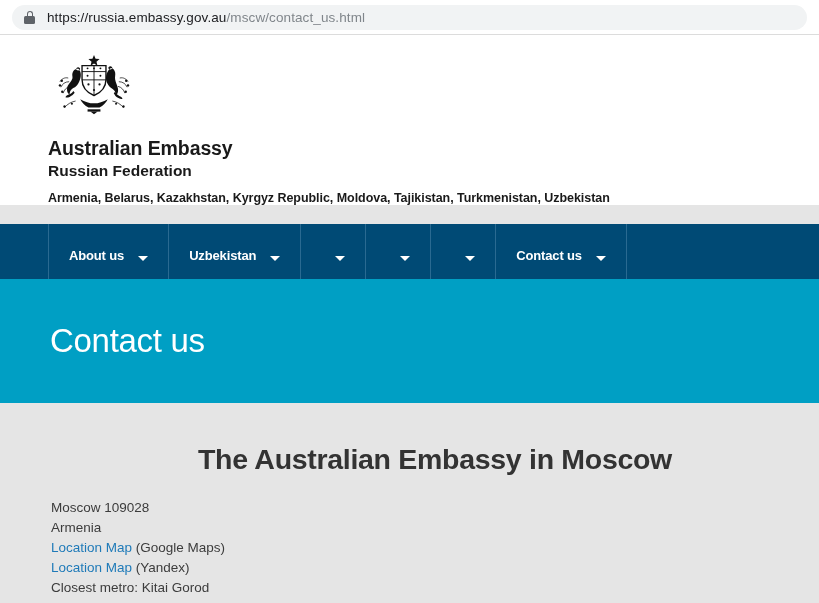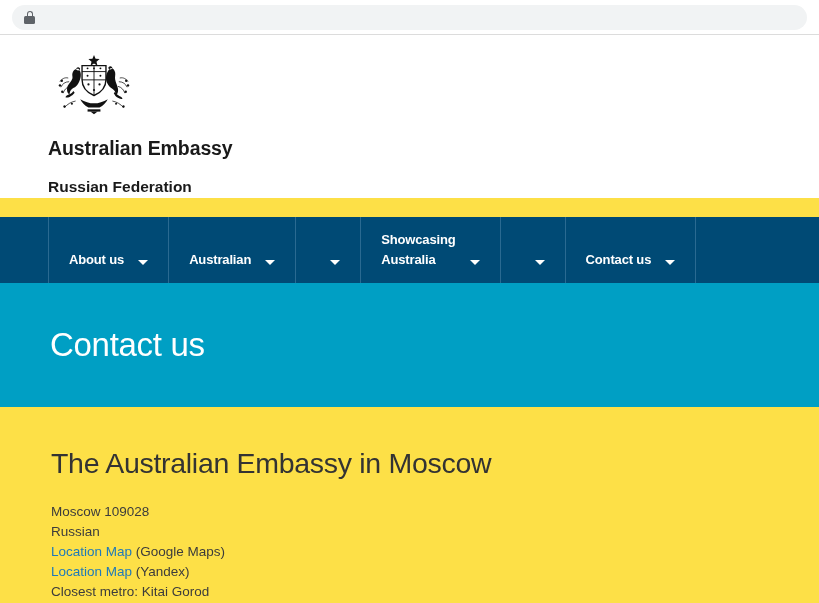--- a/index.html
+++ b/index.html
@@ -71,21 +71,21 @@
     text-overflow: ellipsis;
   }
   #url-domain { color: #202124; }
   #url-path   { color: #80868b; }
 
   
   #viewport {
     width: 819px;
     height: 568px;
     overflow: hidden;
-    background: #fde047;
+    background: #e5e5e5;
     position: relative;
   }
 
   
   #site-header {
     padding: 18px 0 0 48px;
     background: #ffffff;
   }
   #crest {
     width: 92px;
@@ -98,34 +98,34 @@
     font-weight: bold;
     color: #1a1a1a;
     letter-spacing: -0.1px;
     line-height: 1.15;
   }
   #org-subtitle {
     font-size: 15.5px;
     font-weight: bold;
     color: #1a1a1a;
     line-height: 1.35;
-    margin-top: 18px;
+    margin-top: 2px;
   }
   #org-countries {
     font-size: 12.5px;
     font-weight: bold;
     color: #1a1a1a;
     margin-top: 9px;
     letter-spacing: -0.05px;
   }
 
   
   #primary-nav {
     margin-top: 19px;
-    height: 66px;
+    height: 55px;
     background: #004A75;
     display: flex;
     align-items: stretch;
     padding-left: 48px;
     box-sizing: border-box;
   }
   .nav-item {
     display: flex;
     align-items: flex-end;
     padding: 0 20px 13px 20px;
@@ -169,24 +169,25 @@
     font-weight: normal;
     letter-spacing: -0.3px;
   }
 
   
   #main-content {
     padding: 40px 0 0 51px;
   }
   #content-heading {
     font-size: 28.5px;
-    font-weight: normal;
+    font-weight: bold;
     color: #333333;
     letter-spacing: -0.3px;
     margin: 0 0 22px 0;
+    text-align: center;
   }
   #address-block {
     font-size: 13.5px;
     color: #3c3c3c;
     line-height: 20px;
   }
   .addr-line { white-space: nowrap; }
   .map-link {
     color: #1f7ab8;
     text-decoration: none;
@@ -195,20 +196,21 @@
 </style>
 </head>
 <body>
 
 <div id="browser-chrome">
   <div id="omnibox">
     <span class="lock-icon">
       <span class="shackle"></span>
       <span class="body"></span>
     </span>
+    <span id="url-text"><span id="url-domain">https://russia.embassy.gov.au</span><span id="url-path">/mscw/contact_us.html</span></span>
   </div>
 </div>
 
 <div id="viewport">
 
   <div id="site-header">
     <svg id="crest" viewBox="0 0 200 134" aria-hidden="true">
       <g fill="#111111">
 
         <path d="M100 4 l3.4 8.2 8.8 .6 -6.8 5.7 2.2 8.6 -7.6 -4.8 -7.6 4.8 2.2 -8.6 -6.8 -5.7 8.8 -.6z"></path>
@@ -249,56 +251,55 @@
         </g>
 
         <path d="M70 100 c10 6 20 9 30 9 c10 0 20 -3 30 -9 c-4 8 -10 14 -18 18 h-24 c-8 -4 -14 -10 -18 -18z"></path>
         <path d="M86 122 h28 v5 h-28z"></path>
         <path d="M92 127 l8 6 8 -6z"></path>
       </g>
     </svg>
 
     <div id="org-title">Australian Embassy</div>
     <div id="org-subtitle">Russian Federation</div>
+    <div id="org-countries">Armenia, Belarus, Kazakhstan, Kyrgyz Republic, Moldova, Tajikistan, Turkmenistan, Uzbekistan</div>
   </div>
 
   <nav id="primary-nav">
     <div class="nav-item">
       <span class="nav-label">About us</span>
       <span class="chevron-down"></span>
     </div>
     <div class="nav-item">
-      <span class="nav-label">Australian</span>
-      <span class="chevron-down"></span>
-    </div>
-    <div class="nav-item">
-      <span class="chevron-down"></span>
-    </div>
-    <div class="nav-item">
-      <span class="nav-label">Showcasing
-Australia</span>
+      <span class="nav-label">Uzbekistan</span>
+      <span class="chevron-down"></span>
+    </div>
+    <div class="nav-item">
+      <span class="chevron-down"></span>
+    </div>
+    <div class="nav-item">
       <span class="chevron-down"></span>
     </div>
     <div class="nav-item">
       <span class="chevron-down"></span>
     </div>
     <div class="nav-item">
       <span class="nav-label">Contact us</span>
       <span class="chevron-down"></span>
     </div>
   </nav>
 
   <div id="hero-banner">
     <h1 id="hero-title">Contact us</h1>
   </div>
 
   <main id="main-content">
     <h2 id="content-heading">The Australian Embassy in Moscow</h2>
     <div id="address-block">
       <div class="addr-line">Moscow 109028</div>
-      <div class="addr-line">Russian</div>
+      <div class="addr-line">Armenia</div>
       <div class="addr-line"><a class="map-link">Location Map</a><span> (Google Maps)</span></div>
       <div class="addr-line"><a class="map-link">Location Map</a><span> (Yandex)</span></div>
       <div class="addr-line">Closest metro: Kitai Gorod</div>
     </div>
   </main>
 
 </div>
 
 </body></html>

